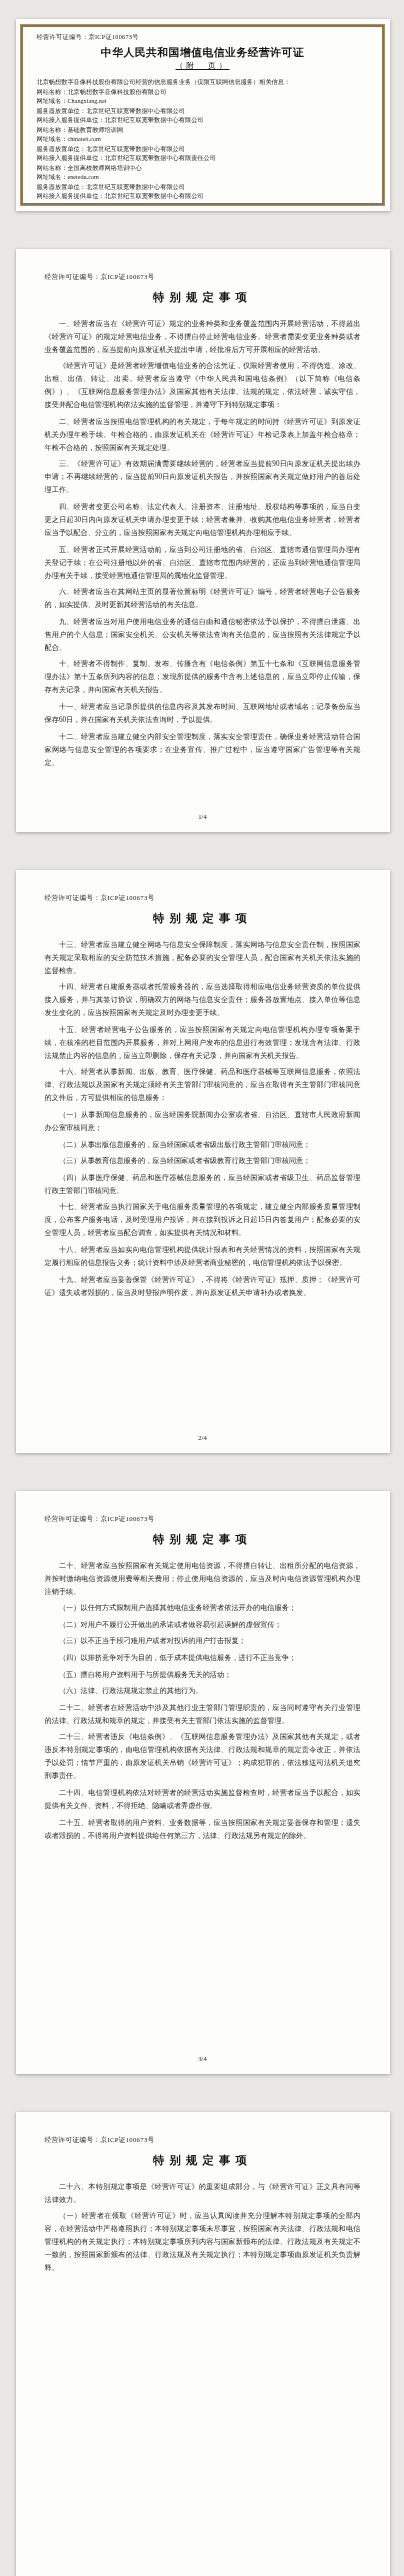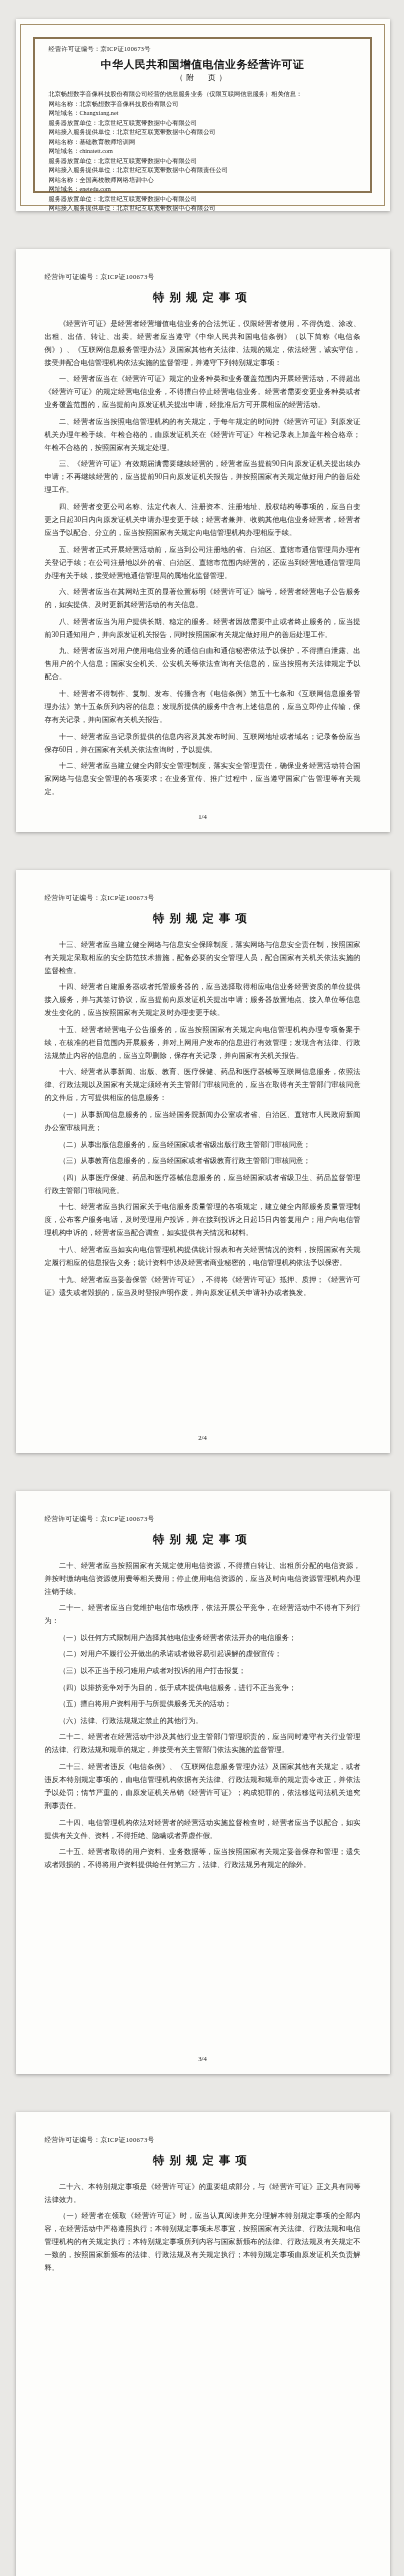--- a/index.html
+++ b/index.html
@@ -13,28 +13,28 @@
     width: 374px;
     margin: 0 auto 38px;
     background: #fdfdfb;
     box-shadow: 0 1px 3.6px rgba(0,0,0,.30), 0 0 0.5px rgba(0,0,0,.25);
     box-sizing: border-box;
     overflow: hidden;
     position: relative;
   }
   
   .cert { height: 192px; padding: 4.6px; }
-  .frame { height: 100%; box-sizing: border-box; border: 0.5px solid #a5916c; padding: 12px; }
+  .frame { height: 100%; box-sizing: border-box; border: 0.5px solid #a5916c; padding: 0; }
   .frame-in { height: 100%; box-sizing: border-box; border: 2.1px double #8a7452; padding: 6.2px 13.4px 4.1px; }
   .licline { font-size: 6.2px; color: #222; letter-spacing: 0.3px; }
   .cert-title {
     text-align: center; font-size: 10.8px; font-weight: bold;
     color: #161616; margin: 4.1px 0 1.5px; letter-spacing: 0.5px;
   }
-  .cert-sub { text-align: center; font-size: 7.7px; letter-spacing: 3.1px; color: #161616; margin: 0 0 5.2px; }
+  .cert-sub { text-align: center; font-size: 7.7px; letter-spacing: 3.1px; color: #161616; margin: 0 0 5.2px; text-decoration: underline; }
   .cert-body { font-size: 6.2px; line-height: 9.5px; color: #1e1e1e; }
   .cert-intro { margin: 0 0 0.5px; }
   .entry { white-space: normal; }
   
   .prov { height: 583px; padding: 24px 29px 15.5px; }
   .prov .licline { font-size: 6.7px; }
   .prov-title {
     text-align: center; font-size: 11.3px; font-weight: bold;
     letter-spacing: 5.2px; color: #151515; margin: 8.2px 0 12.4px;
   }
@@ -88,61 +88,59 @@
         </div>
       </div>
     </div>
   </section>
 
   <div id="prov-pages">
   <section class="page prov">
     <div class="licline"><span>经营许可证编号：</span><span>京ICP证100673号</span></div>
     <div class="prov-title">特别规定事项</div>
     <div class="prov-body">
+          <p>一、经营者应当在《经营许可证》规定的业务种类和业务覆盖范围内开展经营活动，不得超出《经营许可证》的规定经营电信业务，不得擅自停止经营电信业务。经营者需要变更业务种类或者业务覆盖范围的，应当提前向原发证机关提出申请，经批准后方可开展相应的经营活动。</p>
           <p>《经营许可证》是经营者经营增值电信业务的合法凭证，仅限经营者使用，不得伪造、涂改、出租、出借、转让、出卖。经营者应当遵守《中华人民共和国电信条例》（以下简称《电信条例》）、《互联网信息服务管理办法》及国家其他有关法律、法规的规定，依法经营，诚实守信，接受并配合电信管理机构依法实施的监督管理，并遵守下列特别规定事项：</p>
-          <p>一、经营者应当在《经营许可证》规定的业务种类和业务覆盖范围内开展经营活动，不得超出《经营许可证》的规定经营电信业务，不得擅自停止经营电信业务。经营者需要变更业务种类或者业务覆盖范围的，应当提前向原发证机关提出申请，经批准后方可开展相应的经营活动。</p>
           <p>二、经营者应当按照电信管理机构的有关规定，于每年规定的时间持《经营许可证》到原发证机关办理年检手续。年检合格的，由原发证机关在《经营许可证》年检记录表上加盖年检合格章；年检不合格的，按照国家有关规定处理。</p>
           <p>三、《经营许可证》有效期届满需要继续经营的，经营者应当提前90日向原发证机关提出续办申请；不再继续经营的，应当提前90日向原发证机关报告，并按照国家有关规定做好用户的善后处理工作。</p>
           <p>四、经营者变更公司名称、法定代表人、注册资本、注册地址、股权结构等事项的，应当自变更之日起30日内向原发证机关申请办理变更手续；经营者兼并、收购其他电信业务经营者，经营者应当予以配合、分立的，应当按照国家有关规定向电信管理机构办理相应手续。</p>
           <p>五、经营者正式开展经营活动前，应当到公司注册地的省、自治区、直辖市通信管理局办理有关登记手续；在公司注册地以外的省、自治区、直辖市范围内经营的，还应当到经营地通信管理局办理有关手续，接受经营地通信管理局的属地化监督管理。</p>
           <p>六、经营者应当在其网站主页的显著位置标明《经营许可证》编号，经营者经营电子公告服务的，如实提供、及时更新其经营活动的有关信息。</p>
-          <p>八、经营者应当为用户提供长期、稳定的服务。经营者因故需要中止或者终止服务的，应当提前30日通知用户，并向原发证机关报告，同时按照国家有关规定做好用户的善后处理工作。</p>
           <p>九、经营者应当对用户使用电信业务的通信自由和通信秘密依法予以保护，不得擅自泄露、出售用户的个人信息；国家安全机关、公安机关等依法查询有关信息的，应当按照有关法律规定予以配合。</p>
           <p>十、经营者不得制作、复制、发布、传播含有《电信条例》第五十七条和《互联网信息服务管理办法》第十五条所列内容的信息；发现所提供的服务中含有上述信息的，应当立即停止传输，保存有关记录，并向国家有关机关报告。</p>
           <p>十一、经营者应当记录所提供的信息内容及其发布时间、互联网地址或者域名；记录备份应当保存60日，并在国家有关机关依法查询时，予以提供。</p>
           <p>十二、经营者应当建立健全内部安全管理制度，落实安全管理责任，确保业务经营活动符合国家网络与信息安全管理的各项要求；在业务宣传、推广过程中，应当遵守国家广告管理等有关规定。</p>
         </div>
     <div class="pageno">1/4</div>
   </section>
 
   <section class="page prov">
     <div class="licline"><span>经营许可证编号：</span><span>京ICP证100673号</span></div>
     <div class="prov-title">特别规定事项</div>
     <div class="prov-body">
           <p>十三、经营者应当建立健全网络与信息安全保障制度，落实网络与信息安全责任制，按照国家有关规定采取相应的安全防范技术措施，配备必要的安全管理人员，配合国家有关机关依法实施的监督检查。</p>
-          <p>十四、经营者自建服务器或者托管服务器的，应当选择取得相应电信业务经营资质的单位提供接入服务，并与其签订协议，应当提前向原发证机关提出申请；服务器放置地点、接入单位等信息发生变化的，应当按照国家有关规定及时办理变更手续。</p>
+          <p>十四、经营者自建服务器或者托管服务器的，应当选择取得相应电信业务经营资质的单位提供接入服务，并与其签订协议，明确双方的网络与信息安全责任；服务器放置地点、接入单位等信息发生变化的，应当按照国家有关规定及时办理变更手续。</p>
           <p>十五、经营者经营电子公告服务的，应当按照国家有关规定向电信管理机构办理专项备案手续，在核准的栏目范围内开展服务，并对上网用户发布的信息进行有效管理；发现含有法律、行政法规禁止内容的信息的，应当立即删除，保存有关记录，并向国家有关机关报告。</p>
           <p>十六、经营者从事新闻、出版、教育、医疗保健、药品和医疗器械等互联网信息服务，依照法律、行政法规以及国家有关规定须经有关主管部门审核同意的，应当在取得有关主管部门审核同意的文件后，方可提供相应的信息服务：</p>
           <p>（一）从事新闻信息服务的，应当经国务院新闻办公室或者省、自治区、直辖市人民政府新闻办公室审核同意；</p>
           <p>（二）从事出版信息服务的，应当经国家或者省级出版行政主管部门审核同意；</p>
           <p>（三）从事教育信息服务的，应当经国家或者省级教育行政主管部门审核同意；</p>
           <p>（四）从事医疗保健、药品和医疗器械信息服务的，应当经国家或者省级卫生、药品监督管理行政主管部门审核同意。</p>
-          <p>十七、经营者应当执行国家关于电信服务质量管理的各项规定，建立健全内部服务质量管理制度，公布客户服务电话，及时受理用户投诉，并在接到投诉之日起15日内答复用户；用户向电信管理机构申诉的，经营者应当配合调查，如实提供有关情况和材料。</p>
+          <p>十七、经营者应当执行国家关于电信服务质量管理的各项规定，建立健全内部服务质量管理制度，公布客户服务电话，及时受理用户投诉，并在接到投诉之日起15日内答复用户；配备必要的安全管理人员，经营者应当配合调查，如实提供有关情况和材料。</p>
           <p>十八、经营者应当如实向电信管理机构提供统计报表和有关经营情况的资料，按照国家有关规定履行相应的信息报告义务；统计资料中涉及经营者商业秘密的，电信管理机构依法予以保密。</p>
           <p>十九、经营者应当妥善保管《经营许可证》，不得将《经营许可证》抵押、质押；《经营许可证》遗失或者毁损的，应当及时登报声明作废，并向原发证机关申请补办或者换发。</p>
         </div>
     <div class="pageno">2/4</div>
   </section>
 
   <section class="page prov">
     <div class="licline"><span>经营许可证编号：</span><span>京ICP证100673号</span></div>
     <div class="prov-title">特别规定事项</div>
     <div class="prov-body">
           <p>二十、经营者应当按照国家有关规定使用电信资源，不得擅自转让、出租所分配的电信资源，并按时缴纳电信资源使用费等相关费用；停止使用电信资源的，应当及时向电信资源管理机构办理注销手续。</p>
-          <p>二十一、经营者应当自觉维护电信市场秩序，依法开展公平竞争，在经营活动中不得有下列行为：</p>
           <p>（一）以任何方式限制用户选择其他电信业务经营者依法开办的电信服务；</p>
           <p>（二）对用户不履行公开做出的承诺或者做容易引起误解的虚假宣传；</p>
           <p>（三）以不正当手段刁难用户或者对投诉的用户打击报复；</p>
           <p>（四）以排挤竞争对手为目的，低于成本提供电信服务，进行不正当竞争；</p>
           <p>（五）擅自将用户资料用于与所提供服务无关的活动；</p>
           <p>（六）法律、行政法规规定禁止的其他行为。</p>
           <p>二十二、经营者在经营活动中涉及其他行业主管部门管理职责的，应当同时遵守有关行业管理的法律、行政法规和规章的规定，并接受有关主管部门依法实施的监督管理。</p>
           <p>二十三、经营者违反《电信条例》、《互联网信息服务管理办法》及国家其他有关规定，或者违反本特别规定事项的，由电信管理机构依据有关法律、行政法规和规章的规定责令改正，并依法予以处罚；情节严重的，由原发证机关吊销《经营许可证》；构成犯罪的，依法移送司法机关追究刑事责任。</p>
           <p>二十四、电信管理机构依法对经营者的经营活动实施监督检查时，经营者应当予以配合，如实提供有关文件、资料，不得拒绝、隐瞒或者弄虚作假。</p>
           <p>二十五、经营者取得的用户资料、业务数据等，应当按照国家有关规定妥善保存和管理；遗失或者毁损的，不得将用户资料提供给任何第三方，法律、行政法规另有规定的除外。</p>

